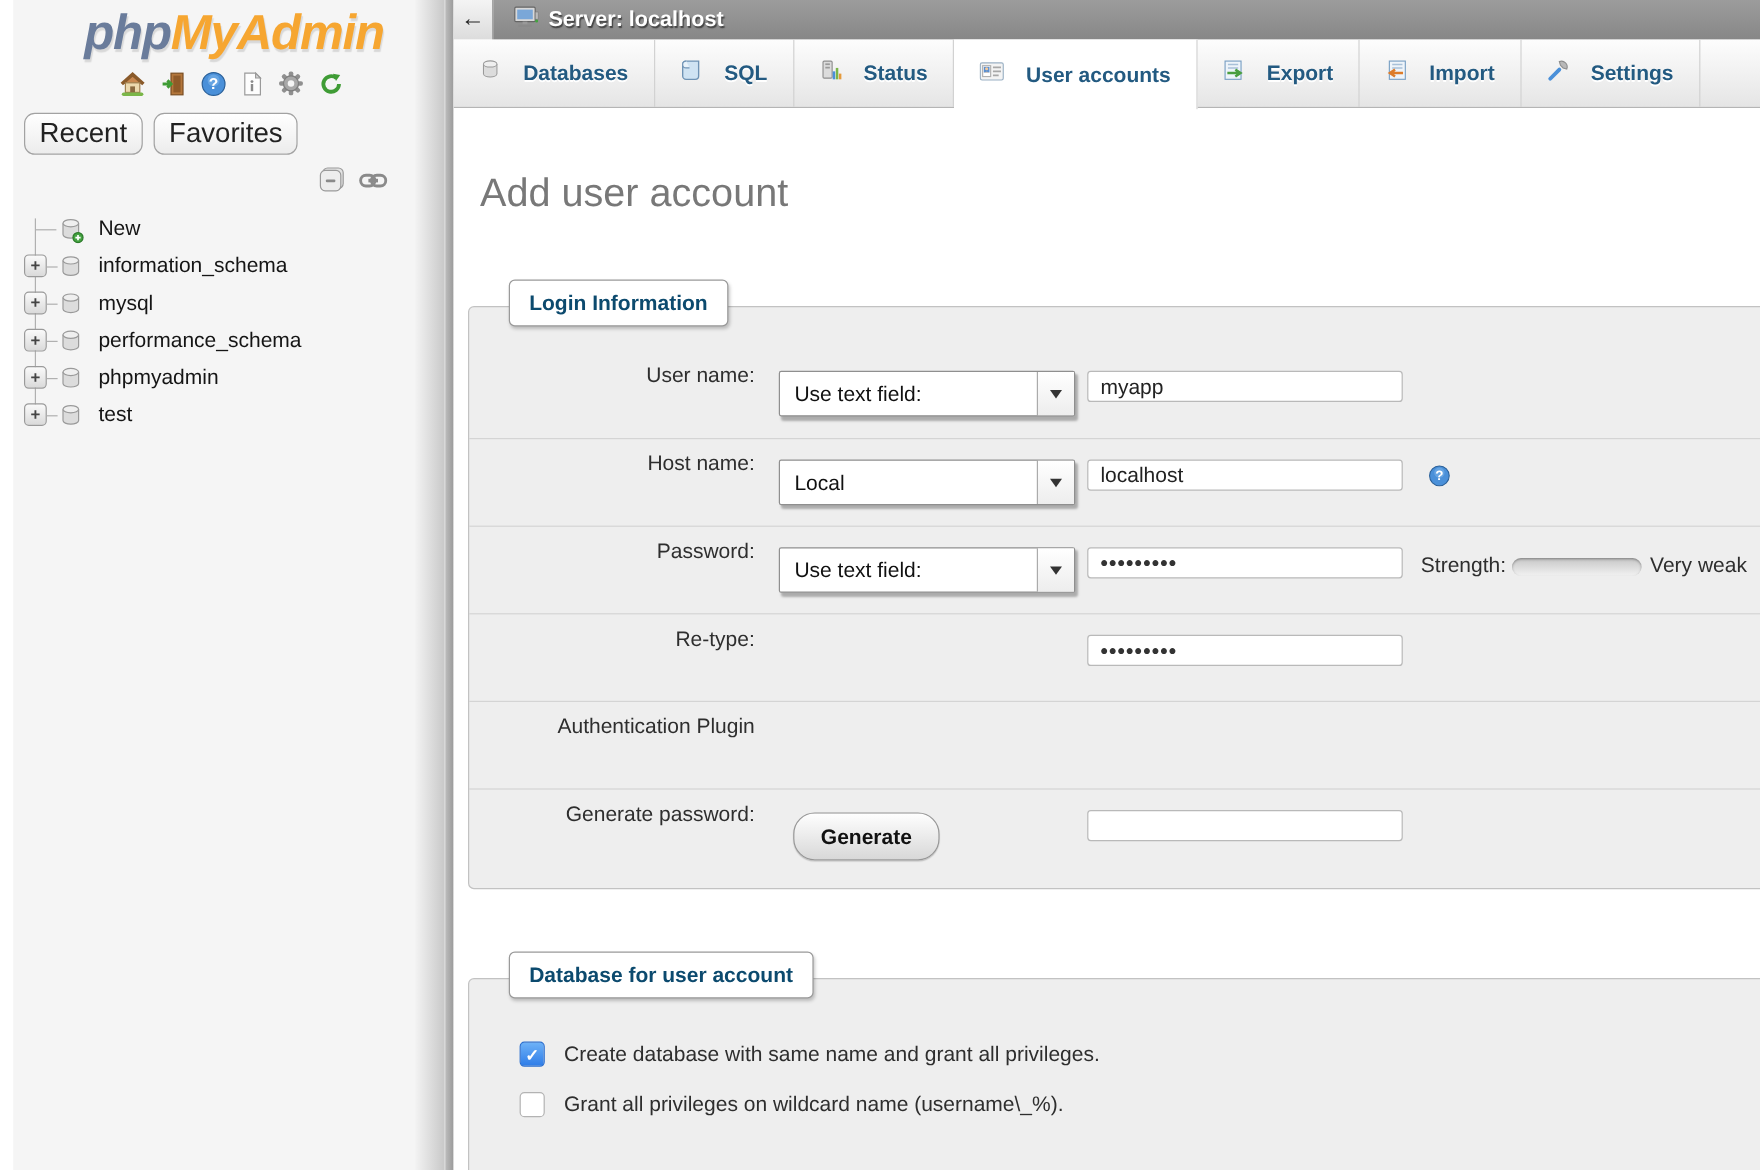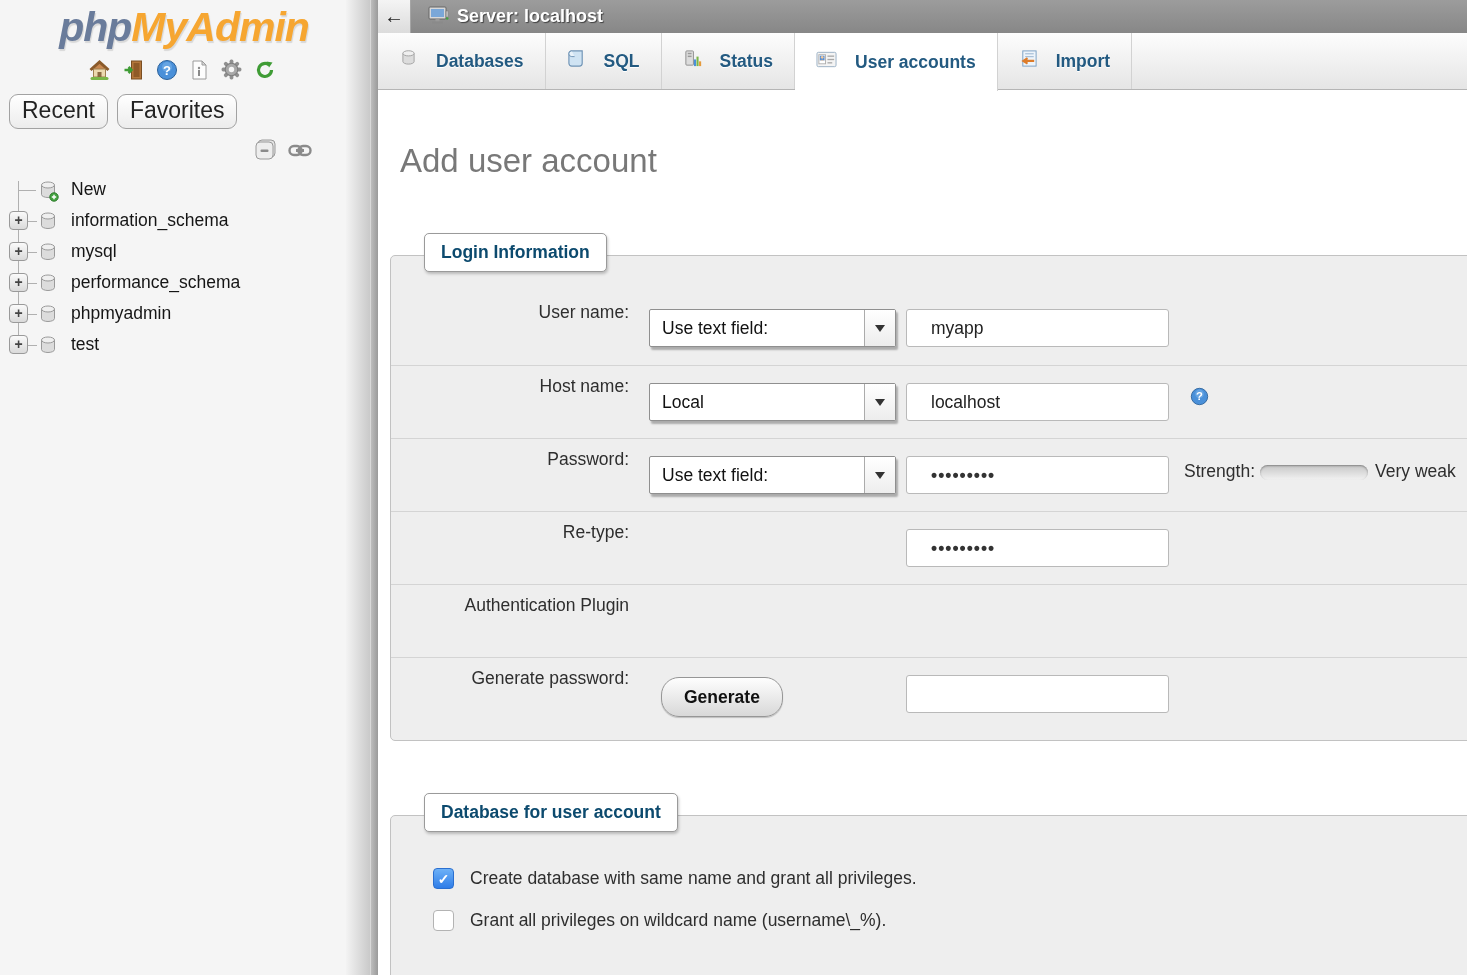--- a/index.html
+++ b/index.html
@@ -1,20 +1,20 @@
 <!DOCTYPE html>
 <html><head>
 <meta charset="utf-8">
 <style>
   * { margin:0; padding:0; box-sizing:border-box; }
   html,body { width:1467px; height:975px; overflow:hidden; }
   body { font-family:"Liberation Sans", sans-serif; background:#fff; position:relative; }
 
   
-  #sidebar { position:absolute; left:0; top:0; width:346px; height:975px; background:#f5f5f5; }
+  #sidebar { position:absolute; left:11px; top:0; width:346px; height:975px; background:#f5f5f5; }
   #scrollstrip { position:absolute; left:346px; top:0; width:24px; height:975px;
                  background:linear-gradient(to right,#f3f3f3,#c9c9c9); }
   #panel-divider { position:absolute; left:370px; top:0; width:8px; height:975px;
                  background:linear-gradient(to right,#bdbdbd,#9a9a9a); border-left:1px solid #d8d8d8; }
 
   .logo { margin-top:4px; padding-left:22px; text-align:center; font-size:41px; font-weight:bold;
           font-style:italic; letter-spacing:-1px; text-shadow:1px 2px 1px rgba(0,0,0,0.12); }
   .logo .p1 { color:#6a7c9b; }
   .logo .p2 { color:#f6a631; }
 
@@ -71,22 +71,22 @@
   .fake-select { position:absolute; left:258px; top:17px; width:247px; height:38px; background:#fff;
                  border:1px solid #8f8f8f; border-radius:2px; box-shadow:2px 3px 2px rgba(0,0,0,0.28);
                  display:flex; align-items:stretch; }
   .fake-select .txt { flex:1; display:flex; align-items:center; padding-left:12px; font-size:17.5px; color:#111; }
   .fake-select .arrow-box { width:31px; border-left:1px solid #ababab; display:flex; align-items:center;
                  justify-content:center; background:linear-gradient(#ffffff,#ededed); }
   .caret-down { width:0; height:0; border-left:5px solid transparent; border-right:5px solid transparent;
                 border-top:7px solid #333; }
   .fake-select.auth { left:515px; width:328px; }
 
-  .tinput { position:absolute; left:515px; top:17px; width:263px; height:38px; border:1px solid #b9b9b9;
-            border-radius:3px; background:#fff; font-size:17.5px; padding:0 24px; color:#222;
+  .tinput { position:absolute; left:515px; top:17px; width:263px; height:26px; border:1px solid #b9b9b9;
+            border-radius:3px; background:#fff; font-size:17.5px; padding:0 10px; color:#222;
             font-family:"Liberation Sans", sans-serif; }
   .tinput.pw { letter-spacing:1px; font-weight:bold; color:#333; }
 
   .help-icon { position:absolute; left:799px; top:21px; }
 
   .strength { position:absolute; left:793px; top:22px; display:flex; align-items:center; font-size:17.5px; color:#2e2e2e; }
   .meter { width:108px; height:15px; border-radius:8px; margin:2px 7px 0 5px;
            background:linear-gradient(#c6c6c6,#f2f2f2); box-shadow:inset 0 1px 2px rgba(0,0,0,0.35); overflow:hidden; }
   .meter .fill { width:28%; height:100%; border-radius:8px 0 0 8px;
            background:linear-gradient(#b0dc78,#76bd40); }
@@ -302,26 +302,42 @@
             <circle cx="6.5" cy="6.2" r="1.4" fill="#f3c89a"></circle>
             <path d="M4.5 9.5 a2.5 2 0 0 1 4 0 z" fill="#f3c89a"></path>
             <line x1="12" y1="5" x2="19" y2="5" stroke="#a8a8a8" stroke-width="1.4"></line>
             <line x1="12" y1="8.5" x2="19" y2="8.5" stroke="#a8a8a8" stroke-width="1.4"></line>
             <line x1="12" y1="12" x2="17" y2="12" stroke="#a8a8a8" stroke-width="1.4"></line>
           </svg></span>
       <span>User accounts</span>
     </div>
     <div class="tab">
       <span><svg width="19" height="19" viewBox="0 0 20 20">
+            <rect x="2" y="2" width="14" height="16" fill="#eef4fa" stroke="#7aa0c4"></rect>
+            <line x1="4.5" y1="5" x2="13.5" y2="5" stroke="#a8c0d8" stroke-width="1.3"></line>
+            <line x1="4.5" y1="8" x2="13.5" y2="8" stroke="#a8c0d8" stroke-width="1.3"></line>
+            <path d="M4 12.5 h10 M11 9.5 l4.5 3 -4.5 3" stroke="#4a9e3f" stroke-width="2.2" fill="none"></path>
+          </svg></span>
+      <span>Export</span>
+    </div>
+    <div class="tab">
+      <span><svg width="19" height="19" viewBox="0 0 20 20">
             <rect x="4" y="2" width="14" height="16" fill="#eef4fa" stroke="#7aa0c4"></rect>
             <line x1="6.5" y1="5" x2="15.5" y2="5" stroke="#a8c0d8" stroke-width="1.3"></line>
             <line x1="6.5" y1="8" x2="15.5" y2="8" stroke="#a8c0d8" stroke-width="1.3"></line>
             <path d="M16 12.5 h-10 M9 9.5 l-4.5 3 4.5 3" stroke="#dd7c2a" stroke-width="2.2" fill="none"></path>
           </svg></span>
       <span>Import</span>
+    </div>
+    <div class="tab">
+      <span><svg width="19" height="19" viewBox="0 0 20 20">
+            <path d="M3 17.5 l8-8" stroke="#4a90d9" stroke-width="3.4" stroke-linecap="round"></path>
+            <path d="M11 2.5 a5 5 0 0 1 6.5 6.5 l-3.2-1 -2.3-2.3 z" fill="#b8b8b8" stroke="#8e8e8e"></path>
+          </svg></span>
+      <span>Settings</span>
     </div>
   </div>
 
   <h1 class="page-title">Add user account</h1>
 
   <div class="fs fs1">
     <div class="legend">Login Information</div>
     <div class="rows">
 
       <div class="frow">

